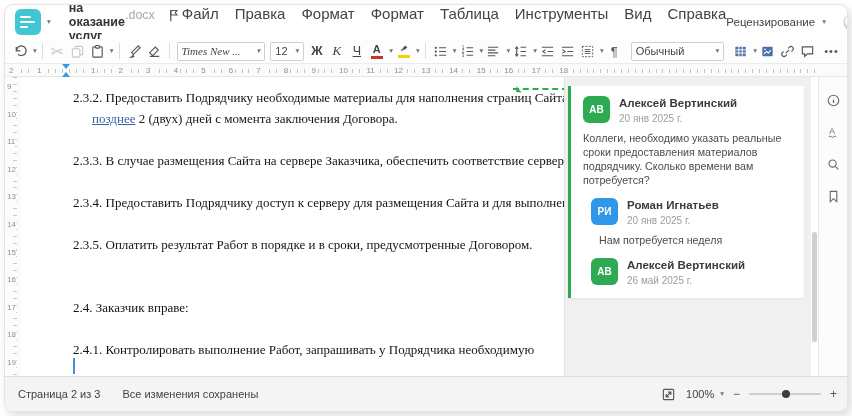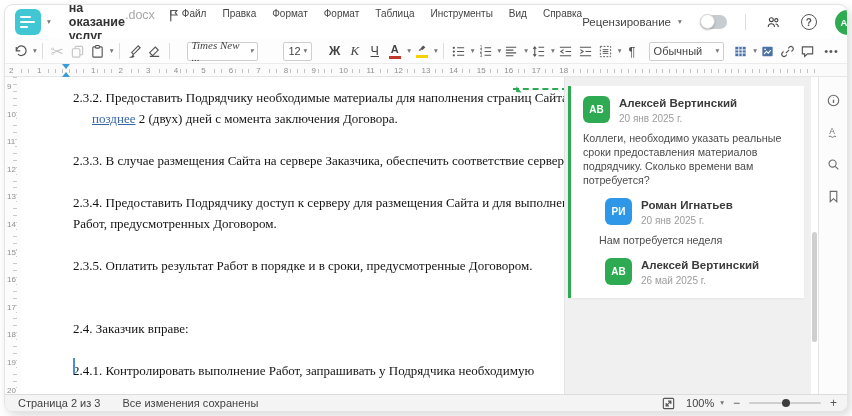--- a/index.html
+++ b/index.html
@@ -15,21 +15,21 @@
   .logo{width:26px;height:26px;border-radius:6px;background:#41c7d4;display:flex;flex-direction:column;
     justify-content:center;gap:2.5px;padding-left:5px;}
   .logo i{display:block;height:2.4px;border-radius:2px;background:#fff;}
   .logo i:nth-child(1){width:11px}.logo i:nth-child(2){width:15px}.logo i:nth-child(3){width:8px}
   .hdr-left{display:flex;flex-direction:row;justify-content:center;}
   .title-row{display:flex;align-items:center;height:16px;margin-top:2px;}
   .doc-title{font-size:12.5px;font-weight:bold;color:#333;}
   .doc-ext{font-size:12.5px;color:#a8a8a8;}
   .flag{margin-left:12px;color:#555;}
   .menu-row{display:flex;gap:16px;height:16px;align-items:center;}
-  .mi{font-size:10px;color:#444;cursor:default;}
+  .mi{font-size:15px;color:#444;cursor:default;}
   .hdr-spacer{flex:1;}
   .hdr-right{display:flex;align-items:center;gap:18px;padding-right:4px;}
   .review-lbl{font-size:11.5px;color:#444;display:flex;align-items:center;gap:5px;}
   .toggle{width:27px;height:14px;border-radius:8px;background:#c7ccd1;position:relative;}
   .toggle .knob{position:absolute;left:0px;top:-1px;width:15px;height:15px;border-radius:50%;
     background:#fff;border:1px solid #d5d5d5;box-shadow:0 1px 2px rgba(0,0,0,.25);}
   .vdiv{width:1px;height:16px;background:#ddd;}
   .help-c{width:16px;height:16px;border-radius:50%;border:1.4px solid #555;color:#555;
     font-size:10px;font-weight:bold;display:flex;align-items:center;justify-content:center;}
   .avatar-top{width:25px;height:25px;border-radius:50%;background:#2eab52;color:#fff;
@@ -39,21 +39,21 @@
   
   .toolbar{height:25px;flex:none;display:flex;align-items:center;padding:0 6px;gap:1px;
     border-bottom:1px solid #ececec;background:#fdfdfd;}
   .tb{height:21px;min-width:19px;padding:0 1px;display:flex;align-items:center;justify-content:center;
     border-radius:2px;color:#555;}
   .tb.disabled{color:#c6c6c6;}
   .ic{width:15px;height:15px;display:block;}
   .sep{width:1px;height:16px;background:#ddd;margin:0 4px;flex:none;}
   .select{display:flex;align-items:center;justify-content:space-between;height:19px;
     border:1px solid #cfcfcf;border-radius:2px;background:#fff;padding:0 4px;
-    font-size:11px;color:#444;margin:0 12px;}
+    font-size:11px;color:#444;margin:0 2px;}
   .sel-font{width:92px;font-style:italic;font-family:"Liberation Serif",serif;}
   .sel-size{width:35px;}
   .sel-style{width:97px;margin-left:6px;margin-right:6px;}
   .ltr{font-size:12.5px;font-weight:bold;color:#444;font-family:"Liberation Sans",sans-serif;}
   .ltr-i{font-style:italic;font-weight:normal;font-family:"Liberation Serif",serif;font-size:13px;}
   .ltr-u{text-decoration:underline;font-weight:normal;}
   .colorbtn{display:flex;flex-direction:column;align-items:center;line-height:1;}
   .colorbtn .ltr{font-size:11px;}
   .bar-red{width:12px;height:3px;background:#c0392b;margin-top:1px;}
   .bar-yel{width:12px;height:3px;background:#f2d301;margin-top:1px;}
@@ -96,35 +96,35 @@
   .citem{margin-bottom:11px;}
   .c-head{display:flex;gap:9px;align-items:flex-start;}
   .avatar-b{width:27px;height:27px;border-radius:6px;background:var(--c);position:relative;
     display:flex;align-items:center;justify-content:center;flex:none;}
   .avatar-b::after{content:"";position:absolute;left:3px;bottom:-4px;width:0;height:0;
     border:4px solid transparent;border-top:5px solid var(--c);}
   .avatar-b span{color:#fff;font-size:10px;font-weight:bold;}
   .c-name{font-size:11.5px;font-weight:bold;color:#3b3b3b;padding-top:1px;}
   .c-date{font-size:10px;color:#9c9c9c;margin-top:4px;}
   .c-body{margin-top:7px;font-size:10.7px;color:#4c4c4c;line-height:14px;}
-  .reply .c-head{margin-left:22px;}
+  .reply .c-head{margin-left:8px;}
   .reply .c-body{margin-left:16px;}
   .mention{display:inline-block;background:#dfe1e5;border-radius:9px;padding:0 7px;
     line-height:14px;color:#3f3f3f;}
 
   
   .scrollbar{position:absolute;left:806px;top:0;bottom:0;width:7px;}
   .thumb{position:absolute;left:1px;top:155px;width:5px;height:110px;border-radius:3px;background:#cfcfcf;}
   .rightbar{position:absolute;left:813px;top:0;bottom:0;right:0;background:#fcfcfc;
     border-left:1px solid #e6e6e6;display:flex;flex-direction:column;align-items:center;
     padding-top:14px;gap:14px;}
   .rb{width:18px;height:18px;color:#6a6a6a;display:flex;align-items:center;justify-content:center;}
 
   
-  .statusbar{height:17px;flex:none;background:#f4f4f4;border-top:1px solid #dcdcdc;
+  .statusbar{height:35px;flex:none;background:#f4f4f4;border-top:1px solid #dcdcdc;
     display:flex;align-items:center;font-size:11px;color:#424242;padding:0 10px 0 13px;text-align:right;}
   .sb-left{display:flex;gap:22px;}
   .sb-spacer{flex:1;}
   .sb-right{display:flex;align-items:center;gap:9px;}
   .zoomsel{display:flex;align-items:center;gap:4px;}
   .slider{width:72px;height:2px;background:#cfcfcf;border-radius:1px;position:relative;}
   .slider .dot{position:absolute;left:33px;top:-3px;width:8px;height:8px;border-radius:50%;background:#3c3c3c;}
   .zbtn{font-size:12px;color:#555;}
 </style>
 </head>
@@ -393,21 +393,20 @@
       <div class="doc">
           <div class="para">
             <div class="line"><span class="">2.3.2. Предоставить Подрядчику необходимые материалы для наполнения страниц Сайта не</span></div>
             <div class="line"><span class="ins">позднее</span><span class=""> 2 (двух) дней с момента заключения Договора.</span></div>
           </div>
           <div class="para">
             <div class="line"><span class="">2.3.3. В случае размещения Сайта на сервере Заказчика, обеспечить соответствие сервера</span></div>
           </div>
           <div class="para">
             <div class="line"><span class="">2.3.4. Предоставить Подрядчику доступ к серверу для размещения Сайта и для выполнения</span></div>
-            <div class="line"><span class="">Работ, предусмотренных Договором.</span></div>
           </div>
           <div class="para">
             <div class="line"><span class="">2.3.5. Оплатить результат Работ в порядке и в сроки, предусмотренные Договором.</span></div>
           </div>
           <div class="para">
             <div class="line"><span class="">2.4. Заказчик вправе:</span></div>
           </div>
           <div class="para">
             <div class="line"><span class="">2.4.1. Контролировать выполнение Работ, запрашивать у Подрядчика необходимую</span></div>
           </div>

